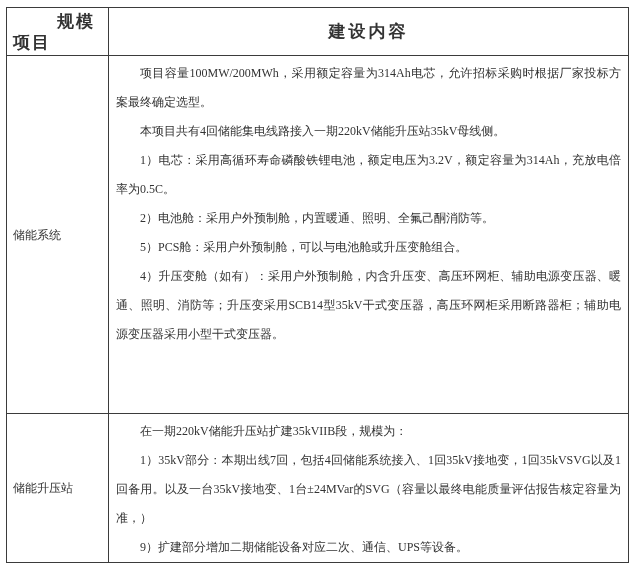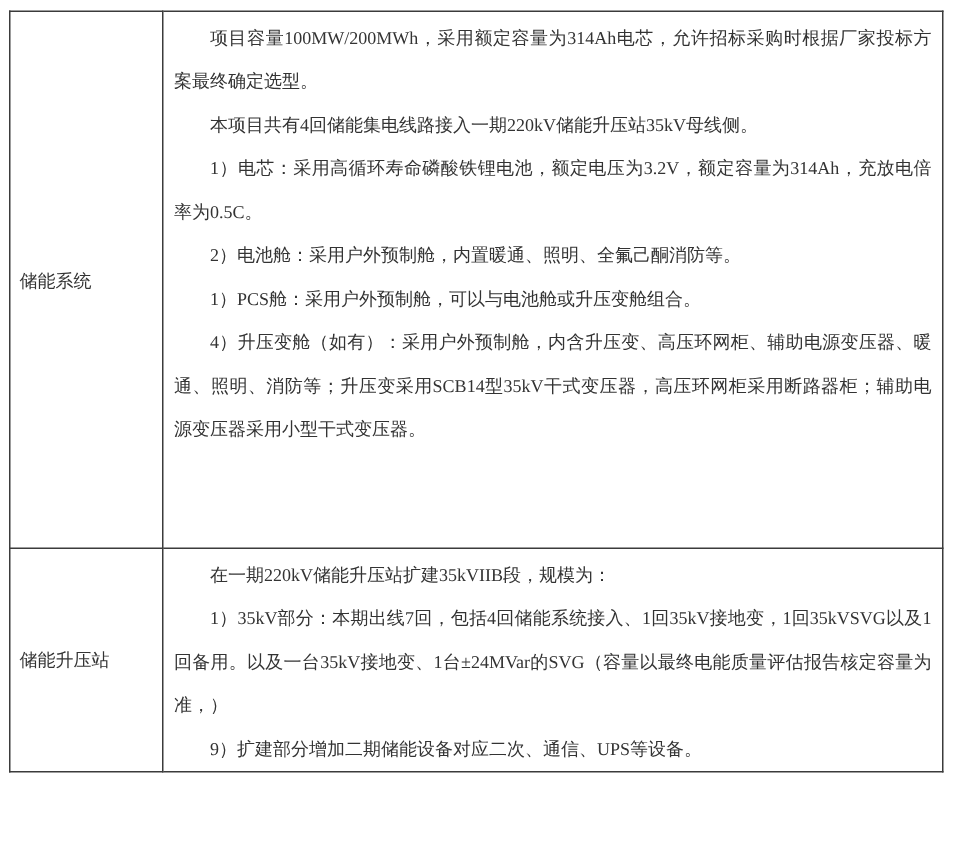--- a/index.html
+++ b/index.html
@@ -85,29 +85,36 @@
 </style>
 </head>
 <body>
 
 <table class="spec-table">
   <colgroup>
     <col class="c-label">
     <col class="c-content">
   </colgroup>
   <tbody>
+      <tr class="header-row">
+    <th class="corner-cell">
+      <span class="corner-top">规模</span>
+      <span class="corner-bottom">项目</span>
+    </th>
+    <th class="content-header-cell">建设内容</th>
+  </tr>
   <tr class="row-storage">
     <td class="row-label-cell">储能系统</td>
     <td class="row-content-cell">
 
     <p class="para">项目容量100MW/200MWh，采用额定容量为314Ah电芯，允许招标采购时根据厂家投标方案最终确定选型。</p>
           <p class="para">本项目共有4回储能集电线路接入一期220kV储能升压站35kV母线侧。</p>
           <p class="para">1）电芯：采用高循环寿命磷酸铁锂电池，额定电压为3.2V，额定容量为314Ah，充放电倍率为0.5C。</p>
           <p class="para">2）电池舱：采用户外预制舱，内置暖通、照明、全氟己酮消防等。</p>
-          <p class="para">1）PCS舱：采用户外预制舱，可以与电池舱或升压变舱组合。</p>
+          <p class="para">5）PCS舱：采用户外预制舱，可以与电池舱或升压变舱组合。</p>
           <p class="para">4）升压变舱（如有）：采用户外预制舱，内含升压变、高压环网柜、辅助电源变压器、暖通、照明、消防等；升压变采用SCB14型35kV干式变压器，高压环网柜采用断路器柜；辅助电源变压器采用小型干式变压器。</p>
         </td>
   </tr>
   <tr class="row-booster">
     <td class="row-label-cell">储能升压站</td>
     <td class="row-content-cell">
 
     <p class="para">在一期220kV储能升压站扩建35kVIIB段，规模为：</p>
           <p class="para">1）35kV部分：本期出线7回，包括4回储能系统接入、1回35kV接地变，1回35kVSVG以及1回备用。以及一台35kV接地变、1台±24MVar的SVG（容量以最终电能质量评估报告核定容量为准，）</p>
           <p class="para">9）扩建部分增加二期储能设备对应二次、通信、UPS等设备。</p>

